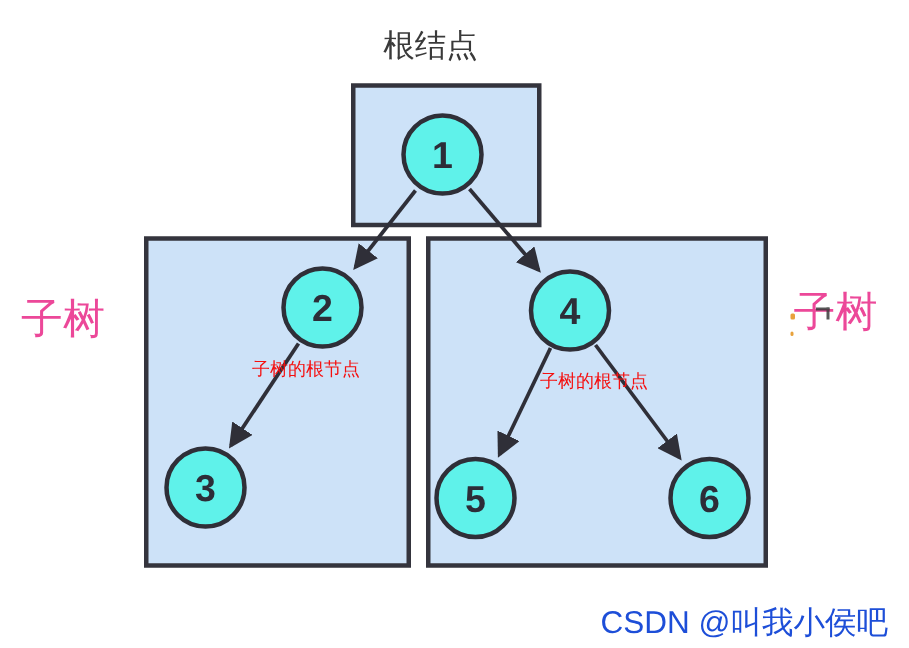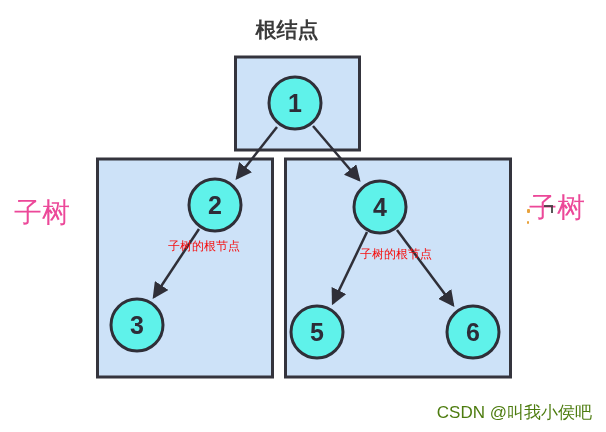--- a/index.html
+++ b/index.html
@@ -16,31 +16,31 @@
   .node-circle{stroke:#2f2f38;stroke-width:3;}
   .node-label{
     font-family:"Liberation Sans","DejaVu Sans",sans-serif;
     font-size:25px;font-weight:bold;fill:#2d2d38;
     text-anchor:middle;
   }
   .txt{position:absolute;white-space:nowrap;}
   .diagram-title{
     left:227px;top:16px;width:120px;
     text-align:center;
-    font-size:21px;font-weight:bold;color:#3a3a3a;
+    font-size:21px;font-weight:normal;color:#3a3a3a;
   }
   .side-label{font-size:28px;color:#ec4899;}
   .side-label.left{left:14px;top:194px;}
   .side-label.right{left:529px;top:189px;}
   .red-note{font-size:12px;color:#f50f0f;text-align:center;}
   .red-note.left{left:136px;top:238px;width:136px;}
   .red-note.right{left:330px;top:246px;width:132px;}
   .watermark{
     right:14px;top:401px;
-    font-size:17px;color:#4d7c0f;
+    font-size:21px;color:#1d4ed8;
     text-shadow:1px 1px 0 #ffffff;
   }
   .artifact-corner{
     position:absolute;left:544px;top:205px;width:7px;height:6px;
     border-top:2px solid #3a3a3a;border-right:2px solid #3a3a3a;
     opacity:.85;
   }
   .artifact-dot{position:absolute;background:#e8a23c;border-radius:1px;}
   .artifact-dot.a{left:527px;top:209px;width:3px;height:4px;}
   .artifact-dot.b{left:527px;top:221px;width:2px;height:3px;}

